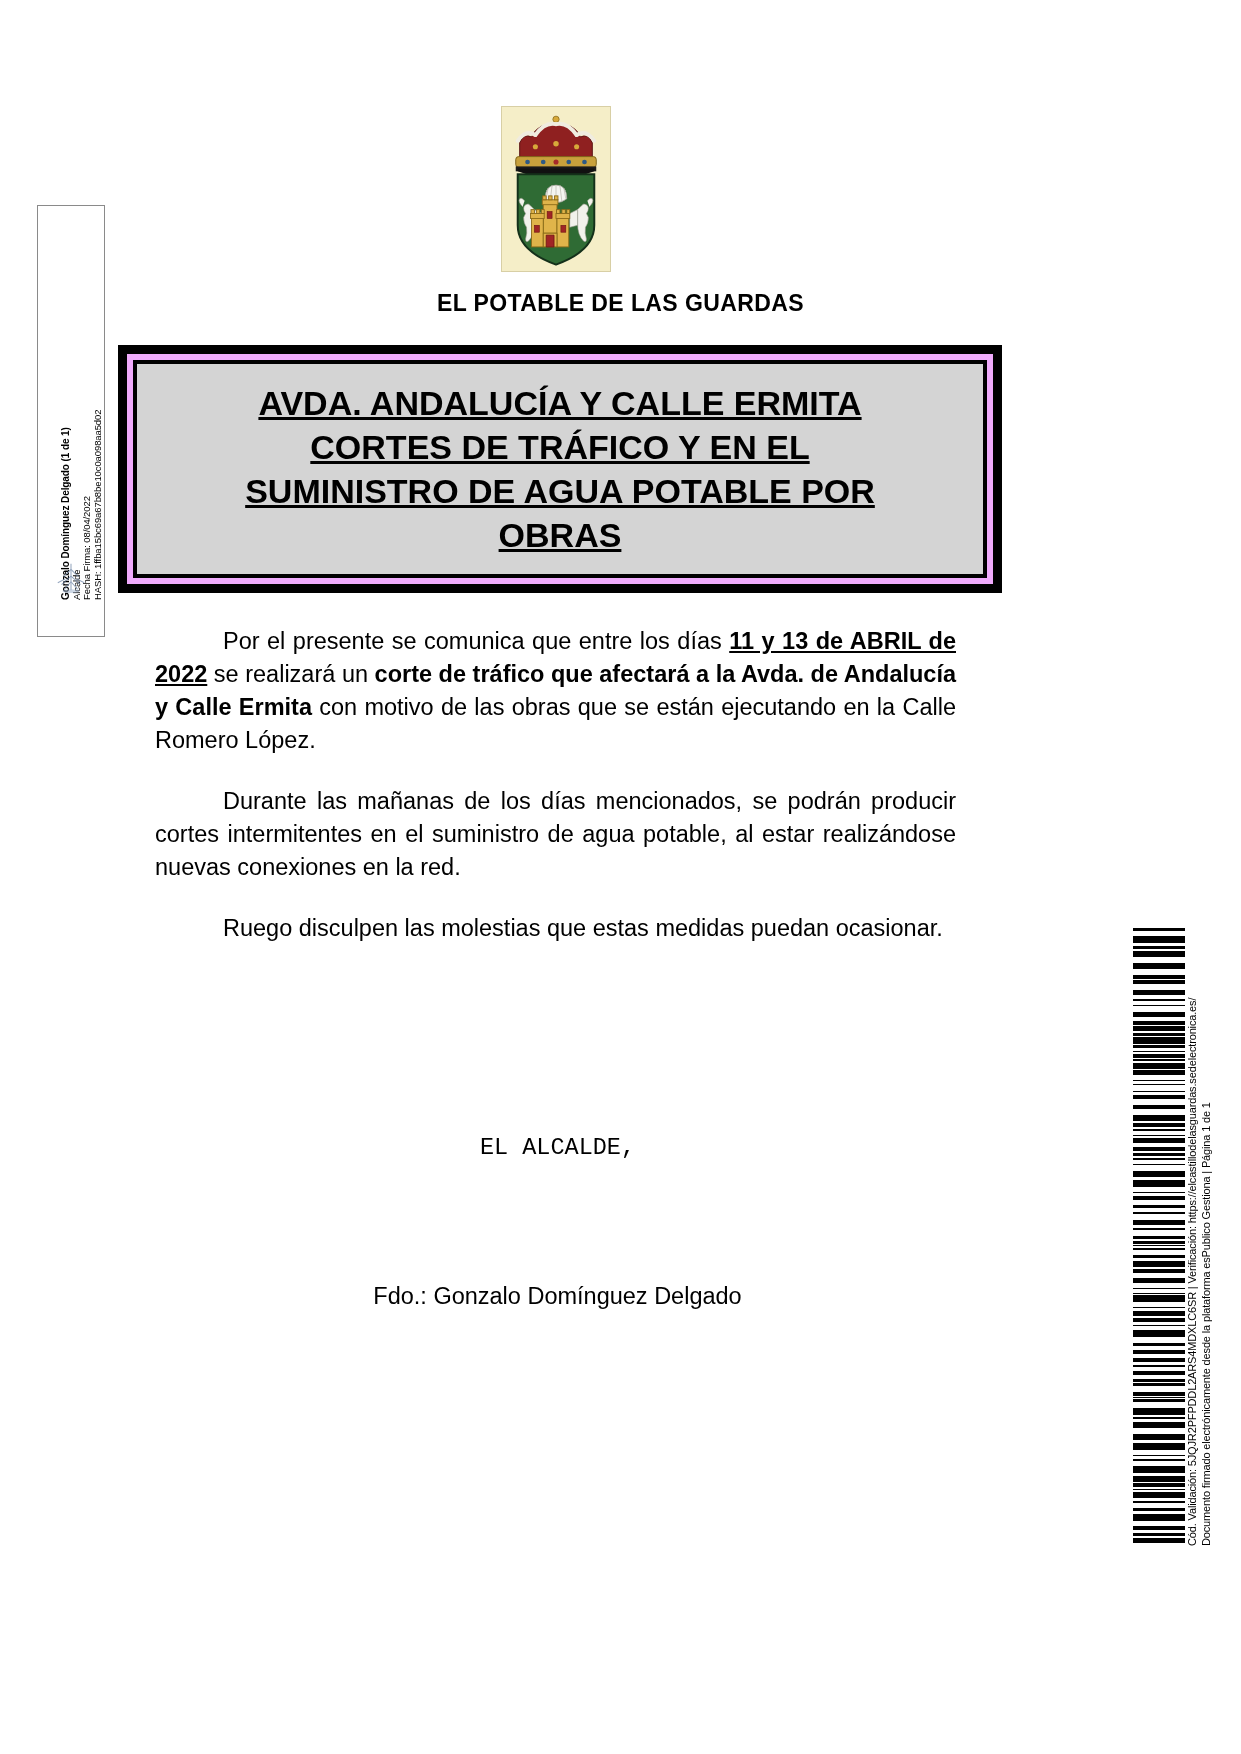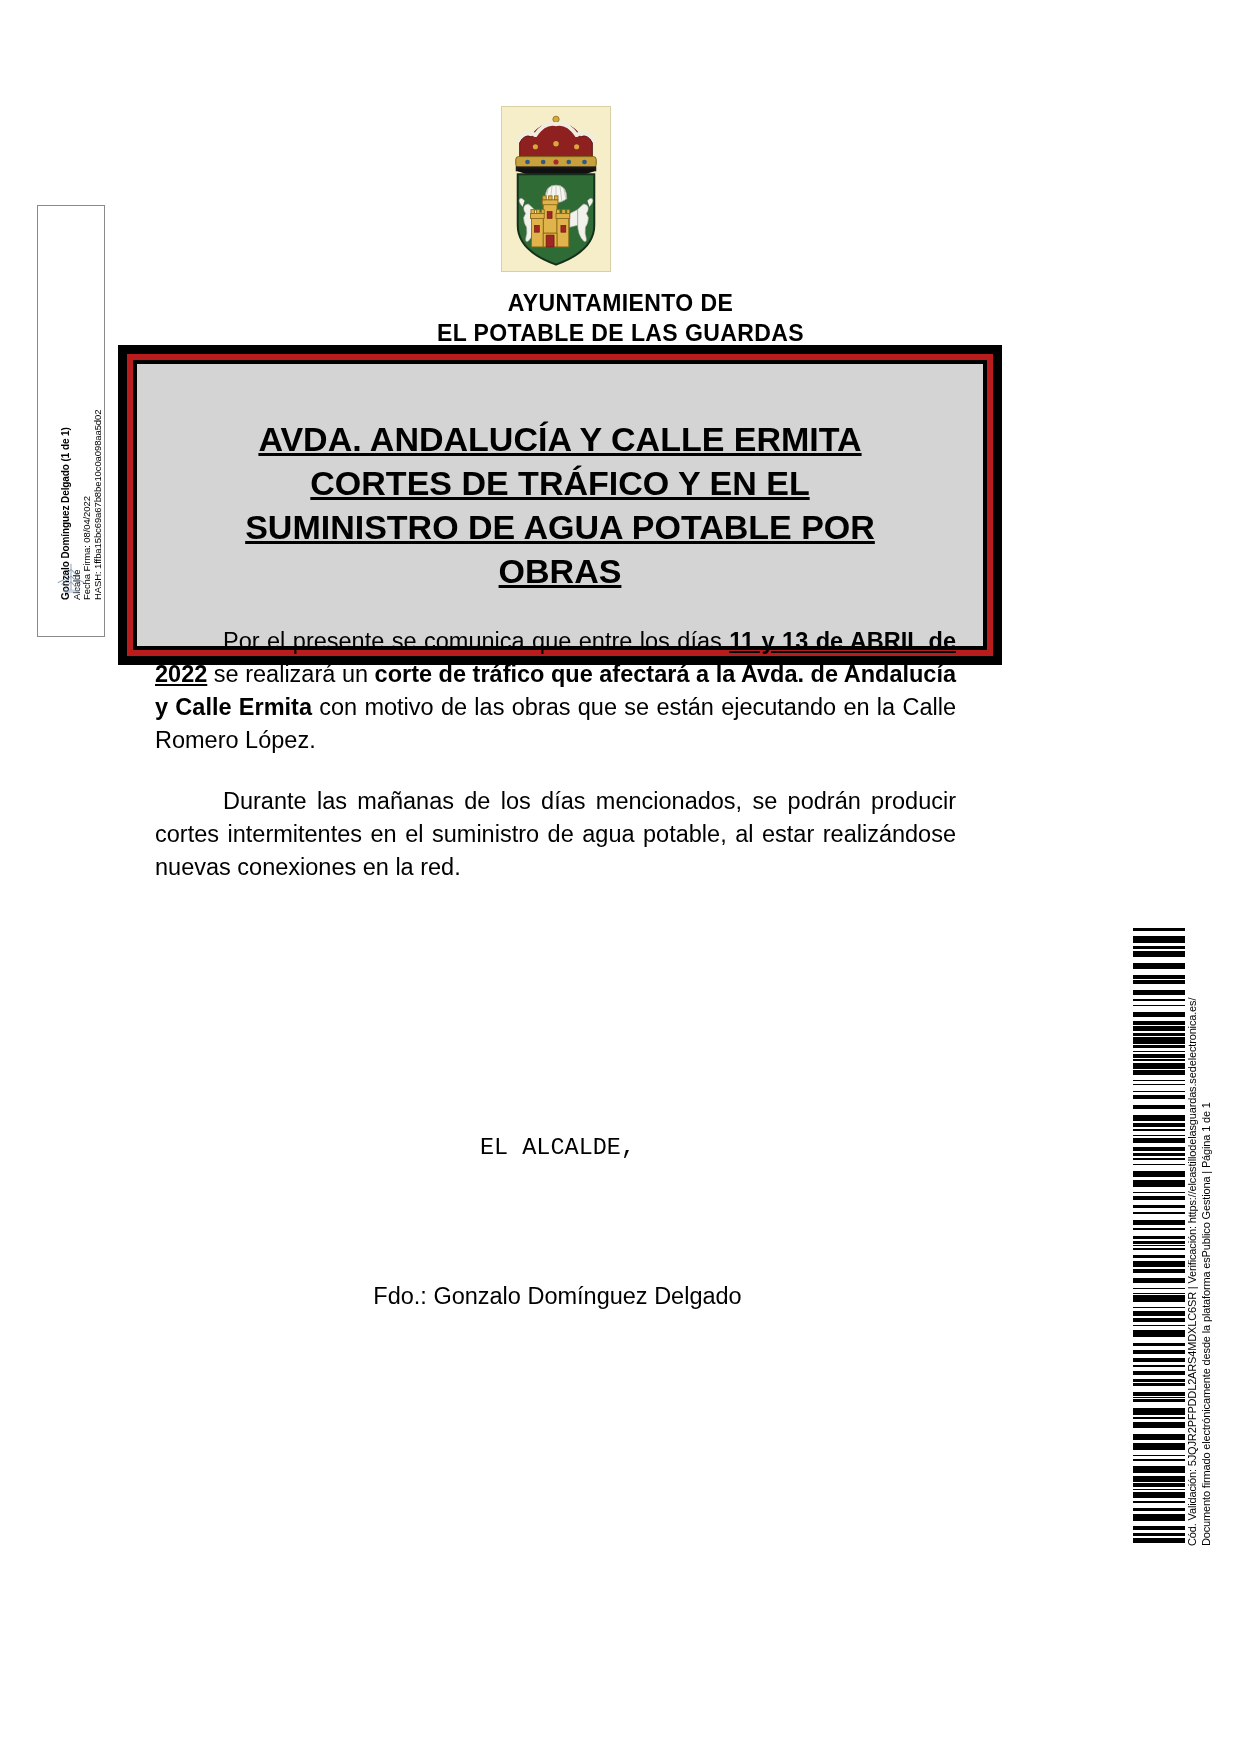--- a/index.html
+++ b/index.html
@@ -66,22 +66,22 @@
     font-weight: bold;
     font-size: 23px;
     line-height: 30px;
     letter-spacing: 0.4px;
   }
 
   
   #title-box {
     position: absolute;
     left: 118px; top: 345px;
-    width: 884px; height: 320px;
-    background: #b91c1c;
+    width: 884px; height: 248px;
+    background: #f0abfc;
     border: 9px solid #000000;
     padding: 6px;
   }
   #title-box-inner {
     width: 100%; height: 100%;
     border: 4px solid #000000;
     background: #d4d4d4;
     display: flex;
     align-items: center;
     justify-content: center;
@@ -258,21 +258,20 @@
       </g>
       <path d="M45 130 L53 130 L53 142 L45 142 Z" fill="#a02525" stroke="#6b1414" stroke-width="0.8"></path>
       <rect x="33" y="120" width="5" height="7" fill="#a02525" stroke="#6b1414" stroke-width="0.6"></rect>
       <rect x="60" y="120" width="5" height="7" fill="#a02525" stroke="#6b1414" stroke-width="0.6"></rect>
       <rect x="46" y="106" width="5" height="7" fill="#a02525" stroke="#6b1414" stroke-width="0.6"></rect>
     </g>
   </svg>
 </div>
 
 <div id="org-heading">
-  <div>AYUNTAMIENTO DE</div>
   <div>EL POTABLE DE LAS GUARDAS</div>
 </div>
 
 <div id="title-box">
   <div id="title-box-inner">
     <div id="title-text">
       <span>AVDA. ANDALUCÍA Y CALLE ERMITA</span><br>
       <span>CORTES DE TRÁFICO Y EN EL</span><br>
       <span>SUMINISTRO DE AGUA POTABLE POR</span><br>
       <span>OBRAS</span>
@@ -280,20 +279,21 @@
   </div>
 </div>
 
 <div id="body-text">
 
   <p class="para"><span>Por el presente se comunica que entre los días </span><u>11 y 13 de ABRIL de 2022</u><span> se realizará un </span><b>corte de tráfico que afectará a la Avda. de Andalucía y Calle Ermita</b><span> con motivo de las obras que se están ejecutando en la Calle Romero López.</span></p>
 
 
   <p class="para">Durante las mañanas de los días mencionados, se podrán producir cortes intermitentes en el suministro de agua potable, al estar realizándose nuevas conexiones en la red.</p>
 
+  <p class="para">Ruego disculpen  las molestias que estas medidas puedan ocasionar.</p>
 </div>
 
 <div id="closing">
   <span class="role">EL ALCALDE,</span>
 </div>
 
 <div id="signer">Fdo.: Gonzalo Domínguez Delgado</div>
 
 <div id="barcode-sidebar">
   <div id="barcode">

